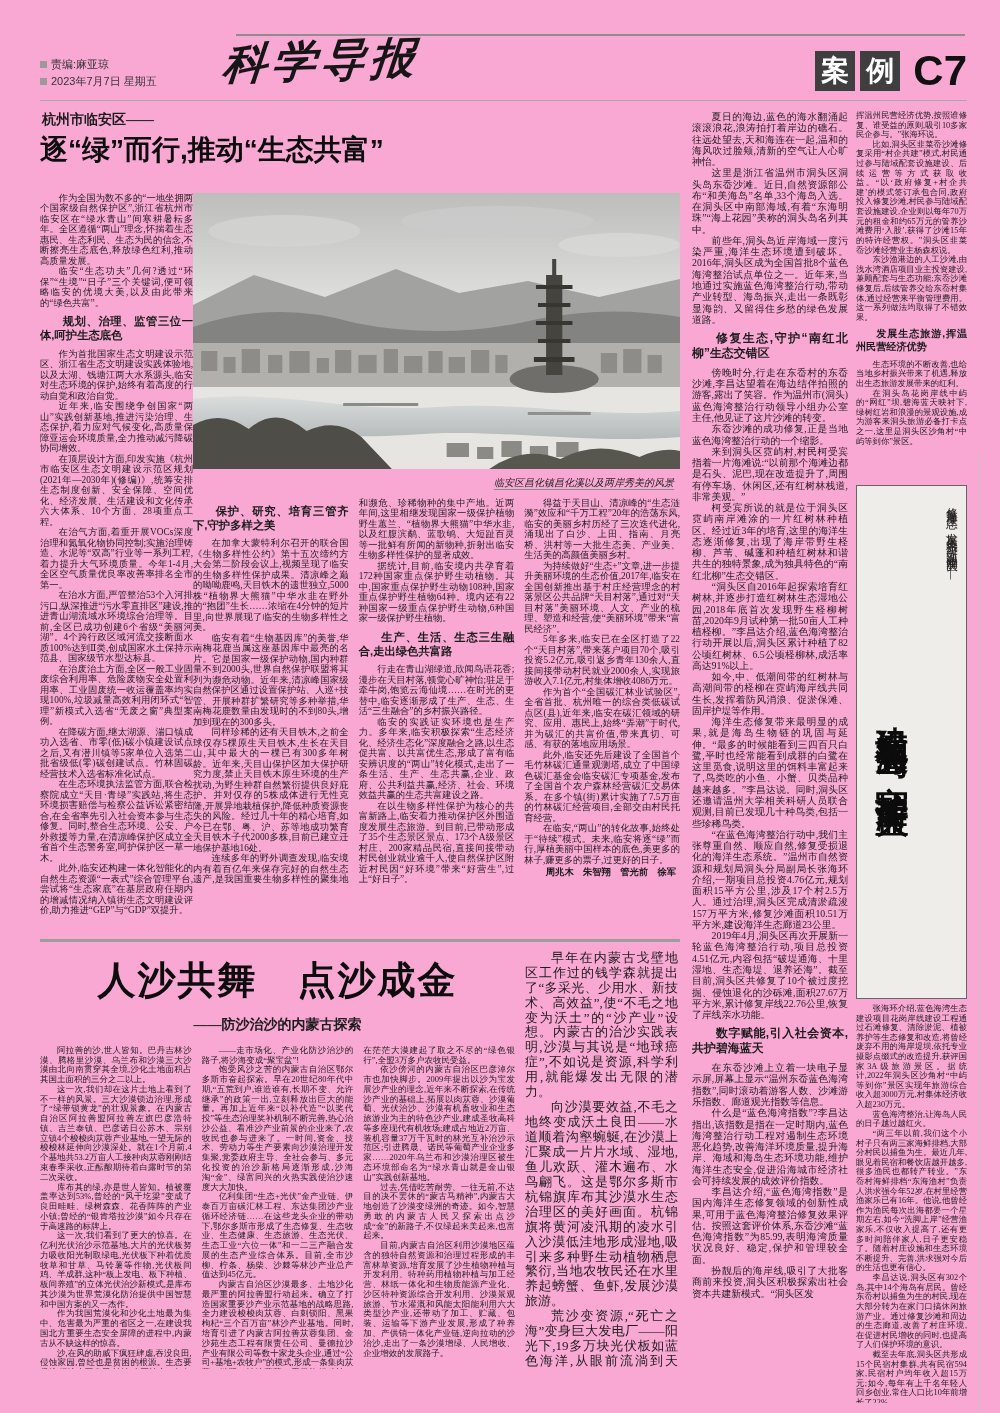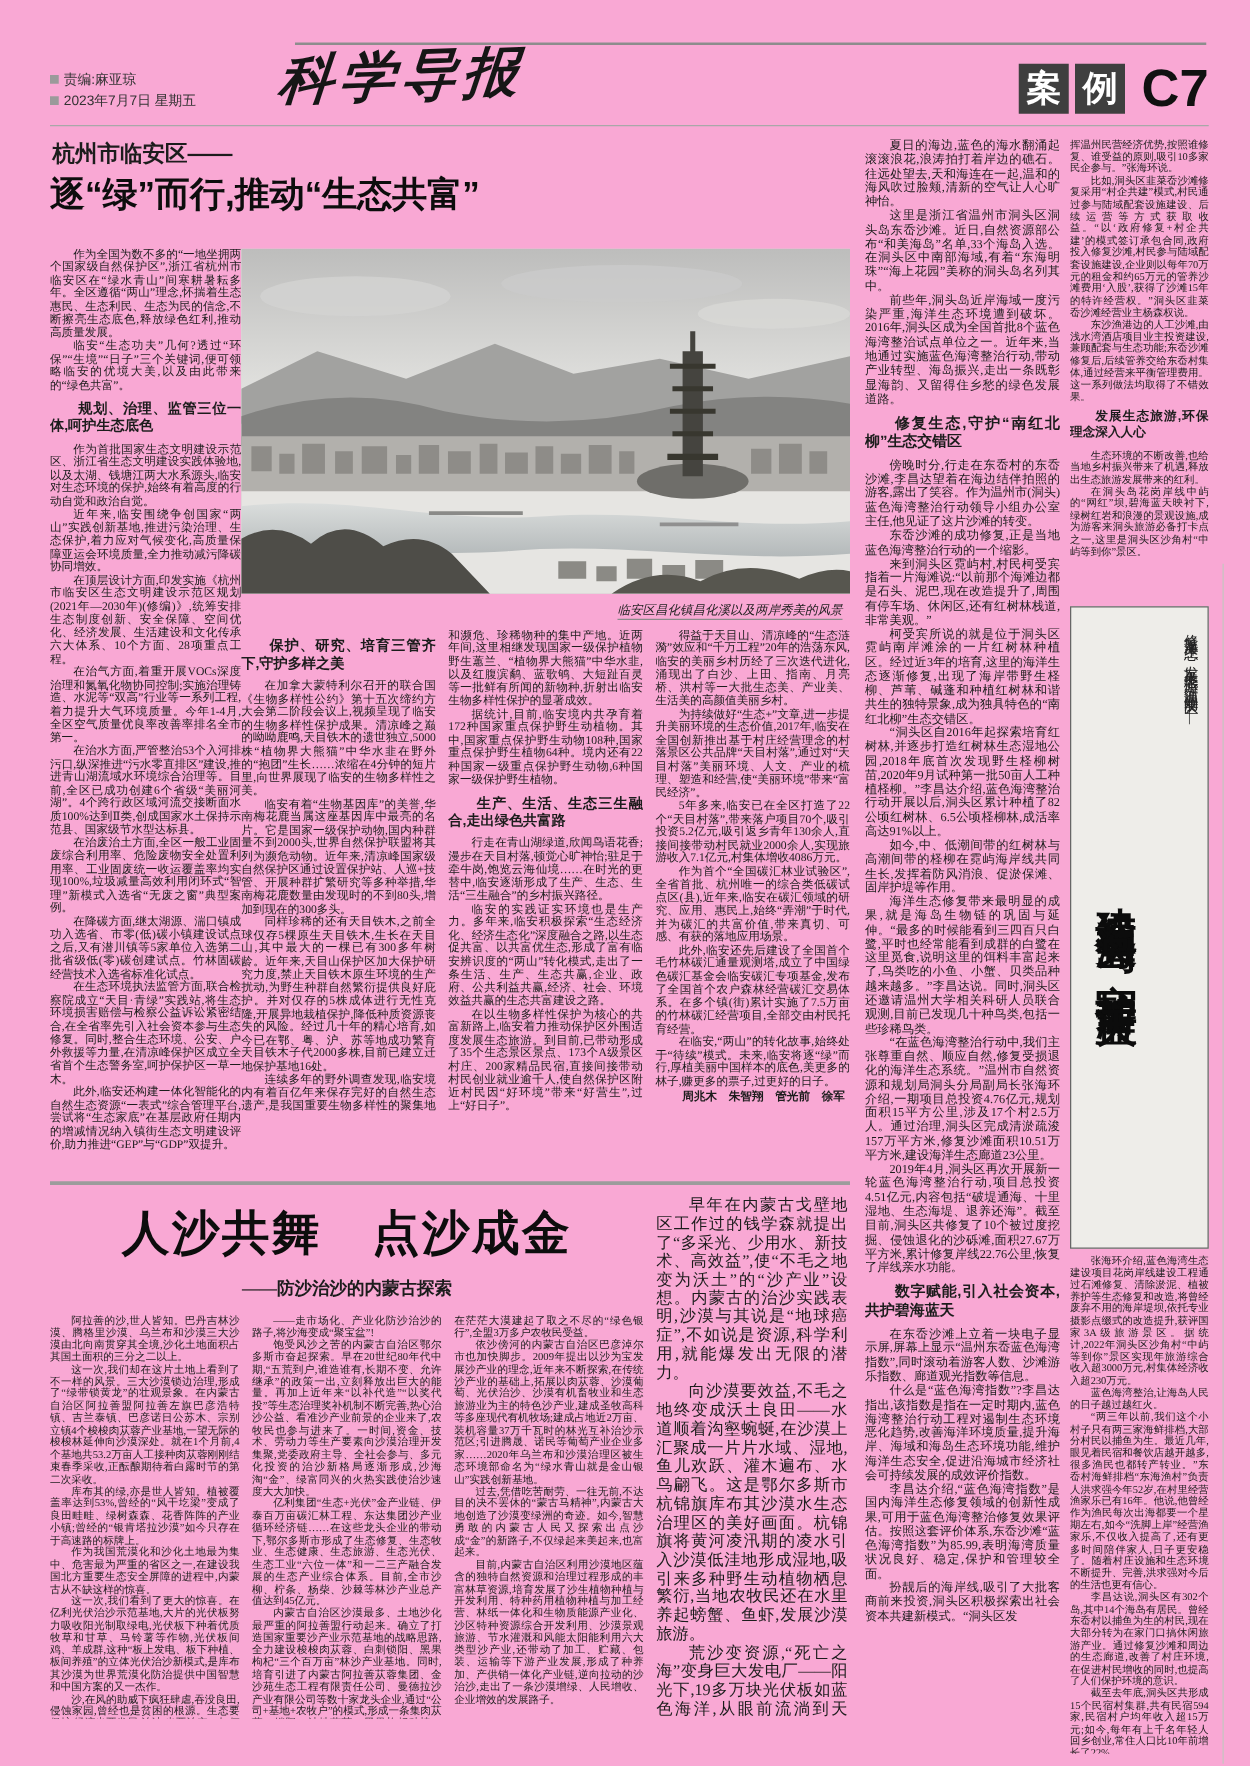--- a/index.html
+++ b/index.html
@@ -21,21 +21,21 @@
             font-size:28px;font-weight:bold;}
   .page-no{font-family:"Liberation Sans","DejaVu Sans",sans-serif;font-size:42px;font-weight:bold;color:#111;
            margin-left:8px;line-height:1;}
   .hdr-rule{height:1px;background:#a8a8a8;margin:4px 0 10px 0;}
   
   .content{display:flex;gap:12px;position:relative;}
   .left-region{width:640px;flex:none;}
   .right-region{flex:1;display:flex;gap:8px;height:1292px;}
   .edge-rule{position:absolute;right:-12px;top:340px;height:960px;width:1px;background:#c6c4c0;}
   
-  .kicker{font-family:Liberation Sans, sans-serif;font-weight:bold;font-size:18px;margin:0 0 6px 2px;}
+  .kicker{font-family:Liberation Serif, serif;font-weight:bold;font-size:14px;margin:0 0 6px 2px;}
   .hz-h1{font-family:"Liberation Sans","DejaVu Sans",sans-serif;font-weight:bold;font-size:28px;margin:0 0 14px 0;
          letter-spacing:0px;line-height:1.1;color:#0d0d0d;white-space:nowrap;}
   .hz-body{display:flex;gap:0;height:736px;margin-top:27px;}
   .col-text{font-size:9.3px;line-height:1.13;text-align:justify;overflow:hidden;}
   .hz-col1{width:153px;flex:none;height:100%;}
   .hz-right{flex:1;display:flex;flex-direction:column;}
   figure{margin:0;}
   .photo{width:100%;height:276px;display:block;background:#cfcfcd;}
   .caption-row{text-align:right;margin:3px 6px 6px 0;}
   .caption{font-size:10px;font-style:italic;color:#222;border-bottom:1px solid #8a8a8a;padding-bottom:1px;}
@@ -205,22 +205,22 @@
       <div class="divider"></div>
 
       <section class="nm">
         <div class="nm-left">
           <h2 class="nm-h2">人沙共舞　点沙成金</h2>
           <div class="nm-sub">——防沙治沙的内蒙古探索</div>
           <div class="nm-3col col-text">
               <p class="para">阿拉善的沙,世人皆知。巴丹吉林沙漠、腾格里沙漠、乌兰布和沙漠三大沙漠由北向南贯穿其全境,沙化土地面积占其国土面积的三分之二以上。</p>
               <p class="para">这一次,我们却在这片土地上看到了不一样的风景。三大沙漠锁边治理,形成了“绿带锁黄龙”的壮观景象。在内蒙古自治区阿拉善盟阿拉善左旗巴彦浩特镇、吉兰泰镇、巴彦诺日公苏木、宗别立镇4个梭梭肉苁蓉产业基地,一望无际的梭梭林延伸向沙漠深处。就在1个月前,4个基地共53.2万亩人工接种肉苁蓉刚刚结束春季采收,正酝酿期待着白露时节的第二次采收。</p>
               <p class="para">库布其的绿,亦是世人皆知。植被覆盖率达到53%,曾经的“风干圪梁”变成了良田畦畦、绿树森森、花香阵阵的产业小镇;曾经的“银肯塔拉沙漠”如今只存在于高速路的标牌上。</p>
+              <p class="para">这一次,我们看到了更大的惊喜。在亿利光伏治沙示范基地,大片的光伏板努力吸收阳光制取绿电,光伏板下种着优质牧草和甘草、马铃薯等作物,光伏板间鸡、羊成群,这种“板上发电、板下种植、板间养殖”的立体光伏治沙新模式,是库布其沙漠为世界荒漠化防治提供中国智慧和中国方案的又一杰作。</p>
               <p class="para">作为我国荒漠化和沙化土地最为集中、危害最为严重的省区之一,在建设我国北方重要生态安全屏障的进程中,内蒙古从不缺这样的惊喜。</p>
-              <p class="para">这一次,我们看到了更大的惊喜。在亿利光伏治沙示范基地,大片的光伏板努力吸收阳光制取绿电,光伏板下种着优质牧草和甘草、马铃薯等作物,光伏板间鸡、羊成群,这种“板上发电、板下种植、板间养殖”的立体光伏治沙新模式,是库布其沙漠为世界荒漠化防治提供中国智慧和中国方案的又一杰作。</p>
               <p class="para">沙,在风的助威下疯狂肆虐,吞没良田,侵蚀家园,曾经也是贫困的根源。生态要保护,经济也要发展;治沙,也要治穷。如何用发展的办法破解防沙治沙?</p>
               <p class="para">——走市场化、产业化防沙治沙的路子,将沙海变成“聚宝盆”!</p>
               <p class="para">饱受风沙之苦的内蒙古自治区鄂尔多斯市奋起探索。早在20世纪80年代中期,“五荒到户,谁造谁有,长期不变、允许继承”的政策一出,立刻释放出巨大的能量。再加上近年来“以补代造”“以奖代投”等生态治理奖补机制不断完善,热心治沙公益、看准沙产业前景的企业来了,农牧民也参与进来了。一时间,资金、技术、劳动力等生产要素向沙漠治理开发集聚,党委政府主导、全社会参与、多元化投资的治沙新格局逐渐形成,沙海淘“金”、绿富同兴的火热实践使治沙速度大大加快。</p>
               <p class="para">亿利集团“生态+光伏”金产业链、伊泰百万亩碳汇林工程、东达集团沙产业循环经济链……在这些龙头企业的带动下,鄂尔多斯市形成了生态修复、生态牧业、生态健康、生态旅游、生态光伏、生态工业“六位一体”和一二三产融合发展的生态产业综合体系。目前,全市沙柳、柠条、杨柴、沙棘等林沙产业总产值达到45亿元。</p>
               <p class="para">内蒙古自治区沙漠最多、土地沙化最严重的阿拉善盟行动起来。确立了打造国家重要沙产业示范基地的战略思路,全力建设梭梭肉苁蓉、白刺锁阳、黑果枸杞“三个百万亩”林沙产业基地。同时,培育引进了内蒙古阿拉善苁蓉集团、金沙苑生态工程有限责任公司、曼德拉沙产业有限公司等数十家龙头企业,通过“公司+基地+农牧户”的模式,形成一条集肉苁蓉、锁阳、沙地葡萄、黑果枸杞种植、加工、生产、销售于一体的完整产业链,在茫茫大漠建起了取之不尽的“绿色银行”,全盟3万多户农牧民受益。</p>
               <p class="para">依沙傍河的内蒙古自治区巴彦淖尔市也加快脚步。2009年提出以沙为宝发展沙产业的理念,近年来不断探索,在传统沙产业的基础上,拓展以肉苁蓉、沙漠葡萄、光伏治沙、沙漠有机畜牧业和生态旅游业为主的特色沙产业,建成圣牧高科等多座现代有机牧场;建成占地近2万亩、装机容量37万千瓦时的林光互补治沙示范区;引进腾晟、诺民等葡萄产业企业多家……2020年乌兰布和沙漠治理区被生态环境部命名为“绿水青山就是金山银山”实践创新基地。</p>
               <p class="para">过去,凭借吃苦耐劳、一往无前,不达目的决不罢休的“蒙古马精神”,内蒙古大地创造了沙漠变绿洲的奇迹。如今,智慧勇敢的内蒙古人民又探索出点沙成“金”的新路子,不仅绿起来美起来,也富起来。</p>
               <p class="para">目前,内蒙古自治区利用沙漠地区蕴含的独特自然资源和治理过程形成的丰富林草资源,培育发展了沙生植物种植与开发利用、特种药用植物种植与加工经营、林纸一体化和生物质能源产业化、沙区特种资源综合开发利用、沙漠景观旅游、节水灌溉和风能太阳能利用六大类型沙产业,还带动了加工、贮藏、包装、运输等下游产业发展,形成了种养加、产供销一体化产业链,逆向拉动的沙治沙,走出了一条沙漠增绿、人民增收、企业增效的发展路子。</p>
             </div>
         </div>
@@ -253,21 +253,21 @@
           <p class="para">在东岙沙滩上立着一块电子显示屏,屏幕上显示“温州东岙蓝色海湾指数”,同时滚动着游客人数、沙滩游乐指数、廊道观光指数等信息。</p>
           <p class="para">什么是“蓝色海湾指数”?李昌达指出,该指数是指在一定时期内,蓝色海湾整治行动工程对遏制生态环境恶化趋势,改善海洋环境质量,提升海岸、海域和海岛生态环境功能,维护海洋生态安全,促进沿海城市经济社会可持续发展的成效评价指数。</p>
           <p class="para">李昌达介绍,“蓝色海湾指数”是国内海洋生态修复领域的创新性成果,可用于蓝色海湾整治修复效果评估。按照这套评价体系,东岙沙滩“蓝色海湾指数”为85.99,表明海湾质量状况良好、稳定,保护和管理较全面。</p>
           <p class="para">扮靓后的海岸线,吸引了大批客商前来投资,洞头区积极探索出社会资本共建新模式。“洞头区发</p>
         </div>
       <div class="dt-colB">
         <div class="dt-btop col-text">
             <p class="cont">挥温州民营经济优势,按照谁修复、谁受益的原则,吸引10多家民企参与。”张海环说。</p>
             <p class="para">比如,洞头区韭菜岙沙滩修复采用“村企共建”模式,村民通过参与陆域配套设施建设、后续运营等方式获取收益。“以‘政府修复+村企共建’的模式签订承包合同,政府投入修复沙滩,村民参与陆域配套设施建设,企业则以每年70万元的租金和约65万元的管养沙滩费用‘入股’,获得了沙滩15年的特许经营权。”洞头区韭菜岙沙滩经营业主杨森权说。</p>
             <p class="para">东沙渔港边的人工沙滩,由浅水湾酒店项目业主投资建设,兼顾配套与生态功能;东岙沙滩修复后,后续管养交给东岙村集体,通过经营来平衡管理费用。这一系列做法均取得了不错效果。</p>
-            <p class="subhead">发展生态旅游,环保理念深入人心</p>
+            <p class="subhead">发展生态旅游,挥温州民营经济优势</p>
             <p class="para">生态环境的不断改善,也给当地乡村振兴带来了机遇,释放出生态旅游发展带来的红利。</p>
             <p class="para">在洞头岛花岗岸线中屿的“网红”坝,碧海蓝天映衬下,绿树红岩和浪漫的景观设施,成为游客来洞头旅游必备打卡点之一,这里是洞头区沙角村“中屿等到你”景区。</p>
           </div>
         <div class="vbox">
           <div class="vbox-kicker">修复海洋生态、发展生态旅游,浙江温州洞头区——</div>
           <div class="vbox-title">建设和美海岛　守护碧海蓝天</div>
         </div>
         <div class="dt-bbot col-text">
             <p class="para">张海环介绍,蓝色海湾生态建设项目花岗岸线建设工程通过石滩修复、清除淤泥、植被养护等生态修复和改造,将曾经废弃不用的海岸堤坝,依托专业摄影点缀式的改造提升,获评国家3A级旅游景区。据统计,2022年洞头区沙角村“中屿等到你”景区实现年旅游综合收入超3000万元,村集体经济收入超230万元。</p>
             <p class="para">蓝色海湾整治,让海岛人民的日子越过越红火。</p>

